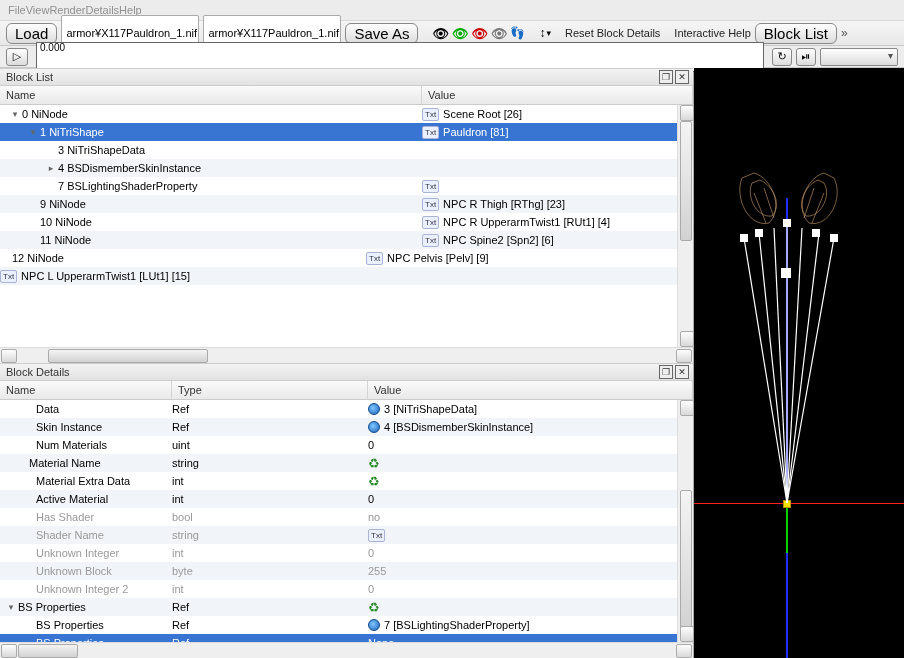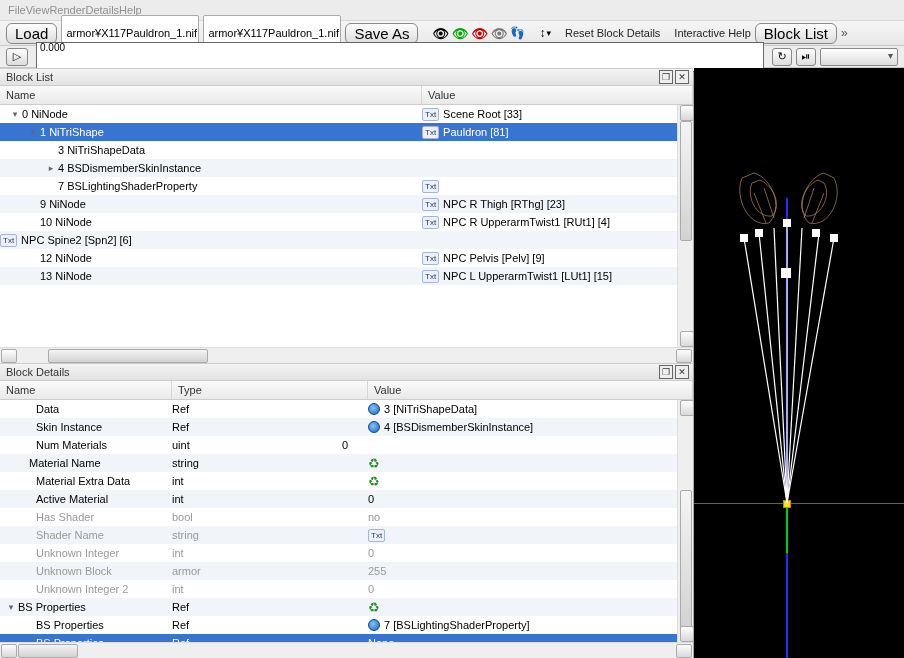--- a/index.html
+++ b/index.html
@@ -140,21 +140,21 @@
     </div>
     <div class="panelbody" style="height:190px">
       <div class="rows" id="bl-rows">
           <div class="row">
             <div class="c1" style="width:422px;padding-left:10px">
               <span class="twisty">▾</span>
               <span>0 NiNode</span>
             </div>
             <div style="flex:1;display:flex;align-items:center">
               <span class="txt-badge">Txt</span>
-              <span>Scene Root [33]</span>
+              <span>Scene Root [26]</span>
             </div>
           </div>
           <div class="row sel">
             <div class="c1" style="width:422px;padding-left:28px">
               <span class="twisty">▾</span>
               <span>1 NiTriShape</span>
             </div>
             <div style="flex:1;display:flex;align-items:center">
               <span class="txt-badge">Txt</span>
               <span>Pauldron [81]</span>
@@ -202,40 +202,40 @@
             <div class="c1" style="width:422px;padding-left:28px">
               <span class="twisty"></span>
               <span>10 NiNode</span>
             </div>
             <div style="flex:1;display:flex;align-items:center">
               <span class="txt-badge">Txt</span>
               <span>NPC R UpperarmTwist1 [RUt1] [4]</span>
             </div>
           </div>
           <div class="row alt">
+            <div class="c1" style="width:422px;padding-left:28px">
+              <span class="twisty"></span>
+              <span>11 NiNode</span>
+            </div>
             <div style="flex:1;display:flex;align-items:center">
               <span class="txt-badge">Txt</span>
               <span>NPC Spine2 [Spn2] [6]</span>
             </div>
           </div>
           <div class="row">
-            <div class="c1" style="width:422px;padding-left:28px">
+            <div class="c1" style="width:366px;">
               <span class="twisty"></span>
               <span>12 NiNode</span>
             </div>
             <div style="flex:1;display:flex;align-items:center">
               <span class="txt-badge">Txt</span>
               <span>NPC Pelvis [Pelv] [9]</span>
             </div>
           </div>
           <div class="row alt">
-            <div class="c1" style="width:422px;padding-left:28px">
-              <span class="twisty"></span>
-              <span>13 NiNode</span>
-            </div>
             <div style="flex:1;display:flex;align-items:center">
               <span class="txt-badge">Txt</span>
               <span>NPC L UpperarmTwist1 [LUt1] [15]</span>
             </div>
           </div>
         </div>
       <div class="vscroll">
           <div class="thumb" style="top:16px;height:120px"></div>
         </div>
     </div>
@@ -281,21 +281,21 @@
             <div style="flex:1;display:flex;align-items:center">
               <span class="ref-icon"></span>
               <span>4 [BSDismemberSkinInstance]</span>
             </div>
           </div>
           <div class="row">
             <div class="c1" style="width:172px;padding-left:24px">
               <span class="twisty"></span>
               <span>Num Materials</span>
             </div>
-            <div style="width:170px">uint</div>
+            <div style="width:196px">uint</div>
             <div style="flex:1;display:flex;align-items:center">
               <span>0</span>
             </div>
           </div>
           <div class="row alt">
             <div class="c1" style="width:172px;padding-left:17px">
               <span class="twisty"></span>
               <span>Material Name</span>
             </div>
             <div style="width:196px">string</div>
@@ -354,21 +354,21 @@
             <div style="width:196px">int</div>
             <div style="flex:1;display:flex;align-items:center">
               <span>0</span>
             </div>
           </div>
           <div class="row alt gray">
             <div class="c1" style="width:172px;padding-left:24px">
               <span class="twisty"></span>
               <span>Unknown Block</span>
             </div>
-            <div style="width:196px">armor</div>
+            <div style="width:196px">byte</div>
             <div style="flex:1;display:flex;align-items:flex-start">
               <span>255</span>
             </div>
           </div>
           <div class="row gray">
             <div class="c1" style="width:172px;padding-left:24px">
               <span class="twisty"></span>
               <span>Unknown Integer 2</span>
             </div>
             <div style="width:196px">int</div>

